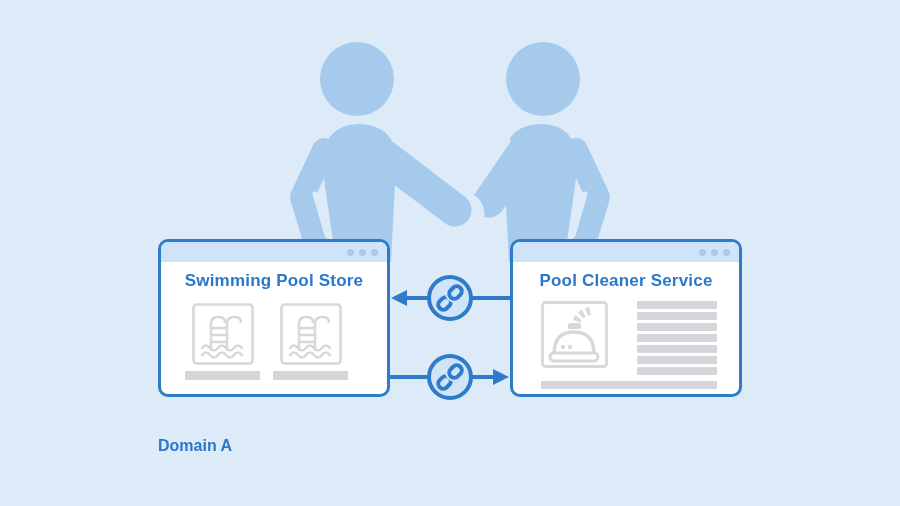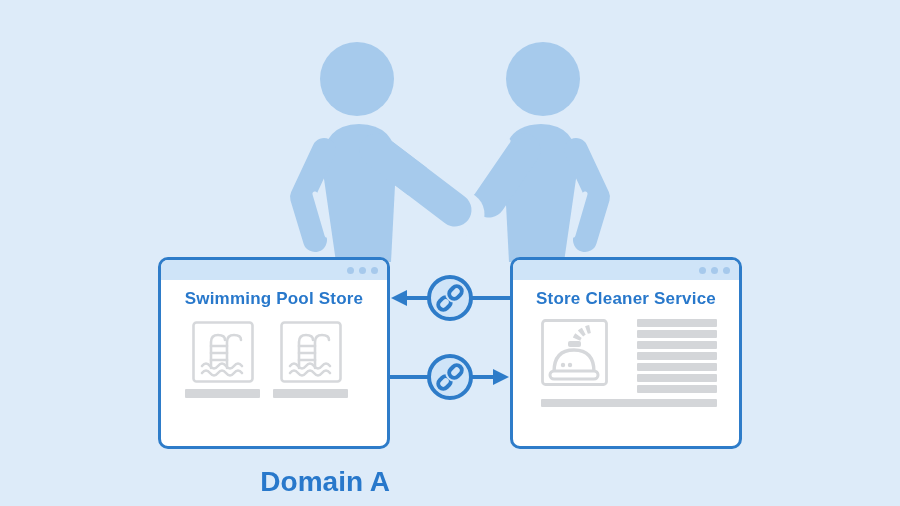--- a/index.html
+++ b/index.html
@@ -6,41 +6,41 @@
     --bg:#ddebf9; --accent:#2e7cc9; --accent-text:#2878cb; --person:#a6caec;
     --header:#cfe4f8; --dot:#a6c9ec; --gray:#d6d8db; --gray2:#d4d6d9; --white:#ffffff;
   }
   *{margin:0;padding:0;box-sizing:border-box;}
   html,body{width:900px;height:506px;overflow:hidden;}
   body{font-family:"Liberation Sans",sans-serif;background:var(--bg);}
   .stage{position:relative;width:900px;height:506px;background:var(--bg);overflow:hidden;}
   .layer{position:absolute;left:0;top:0;pointer-events:none;}
   .people{z-index:1;}
   .connectors{z-index:3;}
-  .window{position:absolute;top:257px;width:232px;height:192px;background:var(--white);
+  .window{position:absolute;top:239px;width:232px;height:158px;background:var(--white);
           border:3px solid var(--accent);border-radius:10px;overflow:hidden;z-index:2;}
   .window.left{left:158px;}
   .window.right{left:510px;}
   .winheader{height:20px;background:var(--header);display:flex;justify-content:flex-end;
              align-items:center;gap:5px;padding-right:9px;}
   .hdot{width:7px;height:7px;border-radius:50%;background:var(--dot);}
   .wintitle{margin-top:9px;text-align:center;font-size:17px;font-weight:bold;
             color:var(--accent-text);letter-spacing:.2px;}
   .lw-col{position:absolute;top:61px;width:75px;}
   .lw-col.c1{left:24px;} .lw-col.c2{left:112px;}
   .lw-col svg{display:block;margin:0 auto;}
   .ph-bar{height:9px;background:var(--gray2);margin-top:6px;border-radius:1px;}
   .rw-icon{position:absolute;left:28px;top:59px;}
   .rw-lines{position:absolute;left:124px;top:59px;width:80px;display:flex;
             flex-direction:column;gap:3px;}
   .tline{height:8px;background:var(--gray2);border-radius:1px;}
   .rw-widebar{position:absolute;left:28px;top:139px;width:176px;height:8px;
               background:var(--gray2);border-radius:1px;}
-  .domain-label{position:absolute;top:437px;width:232px;text-align:right;z-index:2;
-                font-size:28px;font-weight:bold;color:var(--accent-text);margin-top:29px;}
+  .domain-label{position:absolute;top:437px;width:232px;text-align:left;z-index:2;
+                font-size:16px;font-weight:bold;color:var(--accent-text);}
   .domain-label.a{left:158px;} .domain-label.b{left:510px;}
 </style>
 </head>
 <body>
 
 <div class="stage">
 
   <svg class="layer people" width="900" height="506" viewBox="0 0 900 506">
     <g>
       <circle cx="357" cy="79" r="37" fill="var(--person)"></circle>
@@ -101,21 +101,21 @@
       <div class="ph-bar"></div>
     </div>
   </div>
 
   <div class="window right">
     <div class="winheader">
       <span class="hdot"></span>
       <span class="hdot"></span>
       <span class="hdot"></span>
     </div>
-    <div class="wintitle">Store Cleaner Service</div>
+    <div class="wintitle">Pool Cleaner Service</div>
     <svg class="rw-icon" width="67" height="67" viewBox="0 0 67 67">
       <rect x="1.5" y="1.5" width="64" height="64" rx="3" fill="none" stroke="var(--gray)" stroke-width="2.8"></rect>
       <path d="M34,27 Q35,13 49,10" fill="none" stroke="var(--gray)" stroke-width="8" stroke-dasharray="4 3"></path>
       <rect x="27" y="22" width="13" height="6" rx="2" fill="var(--gray)"></rect>
       <path d="M13,53 Q13,31 33,31 Q53,31 53,53" fill="none" stroke="var(--gray)" stroke-width="3.4"></path>
       <rect x="9" y="52" width="48" height="8" rx="4" fill="none" stroke="var(--gray)" stroke-width="3"></rect>
       <circle cx="22" cy="46" r="2.2" fill="var(--gray)"></circle>
       <circle cx="29" cy="46" r="2.2" fill="var(--gray)"></circle>
     </svg>
     <div class="rw-lines">

